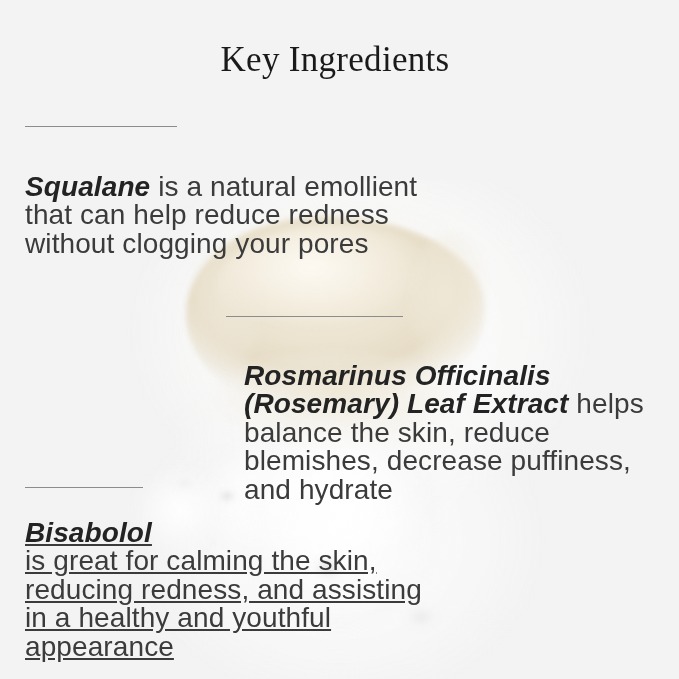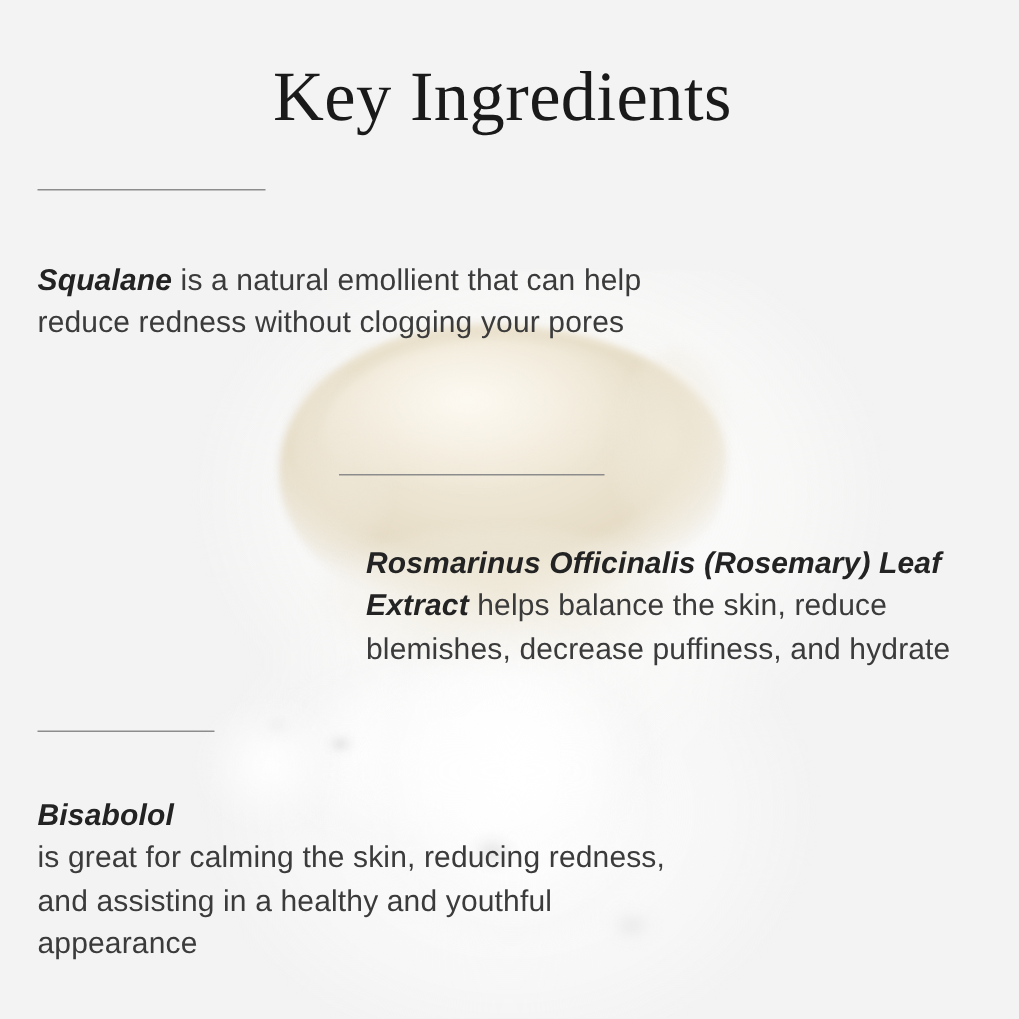--- a/index.html
+++ b/index.html
@@ -170,54 +170,54 @@
     z-index: 2;
   }
 
   .page-title {
     position: absolute;
     left: 0;
     top: 42px;
     width: 670px;
     text-align: center;
     font-family: "Liberation Serif", "DejaVu Serif", serif;
-    font-size: 47px;
+    font-size: 35px;
     font-weight: 400;
     letter-spacing: 0.3px;
     color: #1a1a1a;
     line-height: 1;
   }
 
   .divider {
     position: absolute;
     height: 1px;
     background: #8c8c8c;
   }
   .divider-1 { left: 25px;  top: 126px; width: 152px; }
   .divider-2 { left: 226px; top: 316px; width: 177px; }
   .divider-3 { left: 25px;  top: 487px; width: 118px; }
 
   .block {
     position: absolute;
     color: #3b3b3b;
-    font-size: 20px;
+    font-size: 28px;
     line-height: 28.5px;
     font-weight: 400;
     letter-spacing: 0.1px;
     white-space: pre-line;
   }
   .block .term {
     font-style: italic;
     font-weight: 700;
     color: #232323;
   }
 
   .block-1 { left: 25px;  top: 144px; width: 420px; }
   .block-2 { left: 244px; top: 333px; width: 430px; }
-  .block-3 { left: 25px;  top: 501px; width: 420px; }
+  .block-3 { left: 25px;  top: 490px; width: 420px; text-decoration: underline; }
 
   .block-line { display: block; }
 </style>
 </head>
 <body>
 
 <div id="page">
 
   <div class="photo-layer">
     <div class="photo-base"></div>

